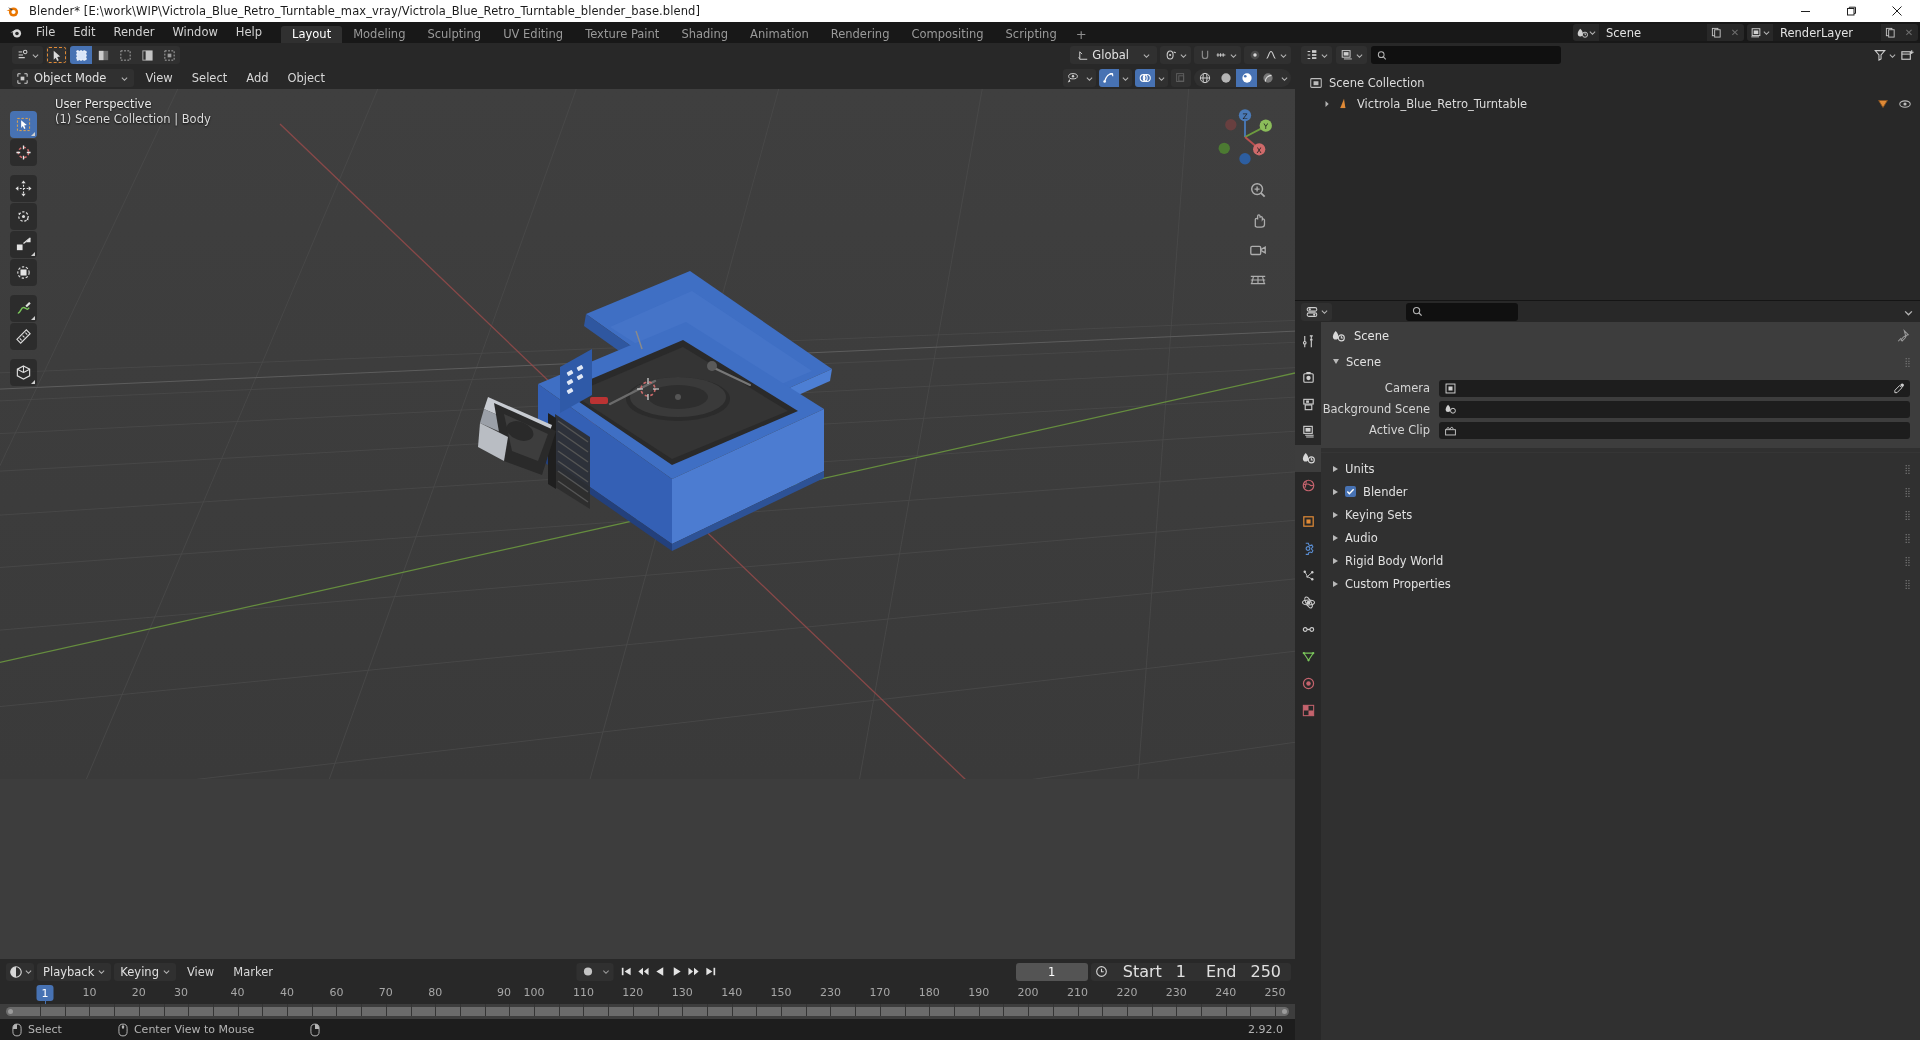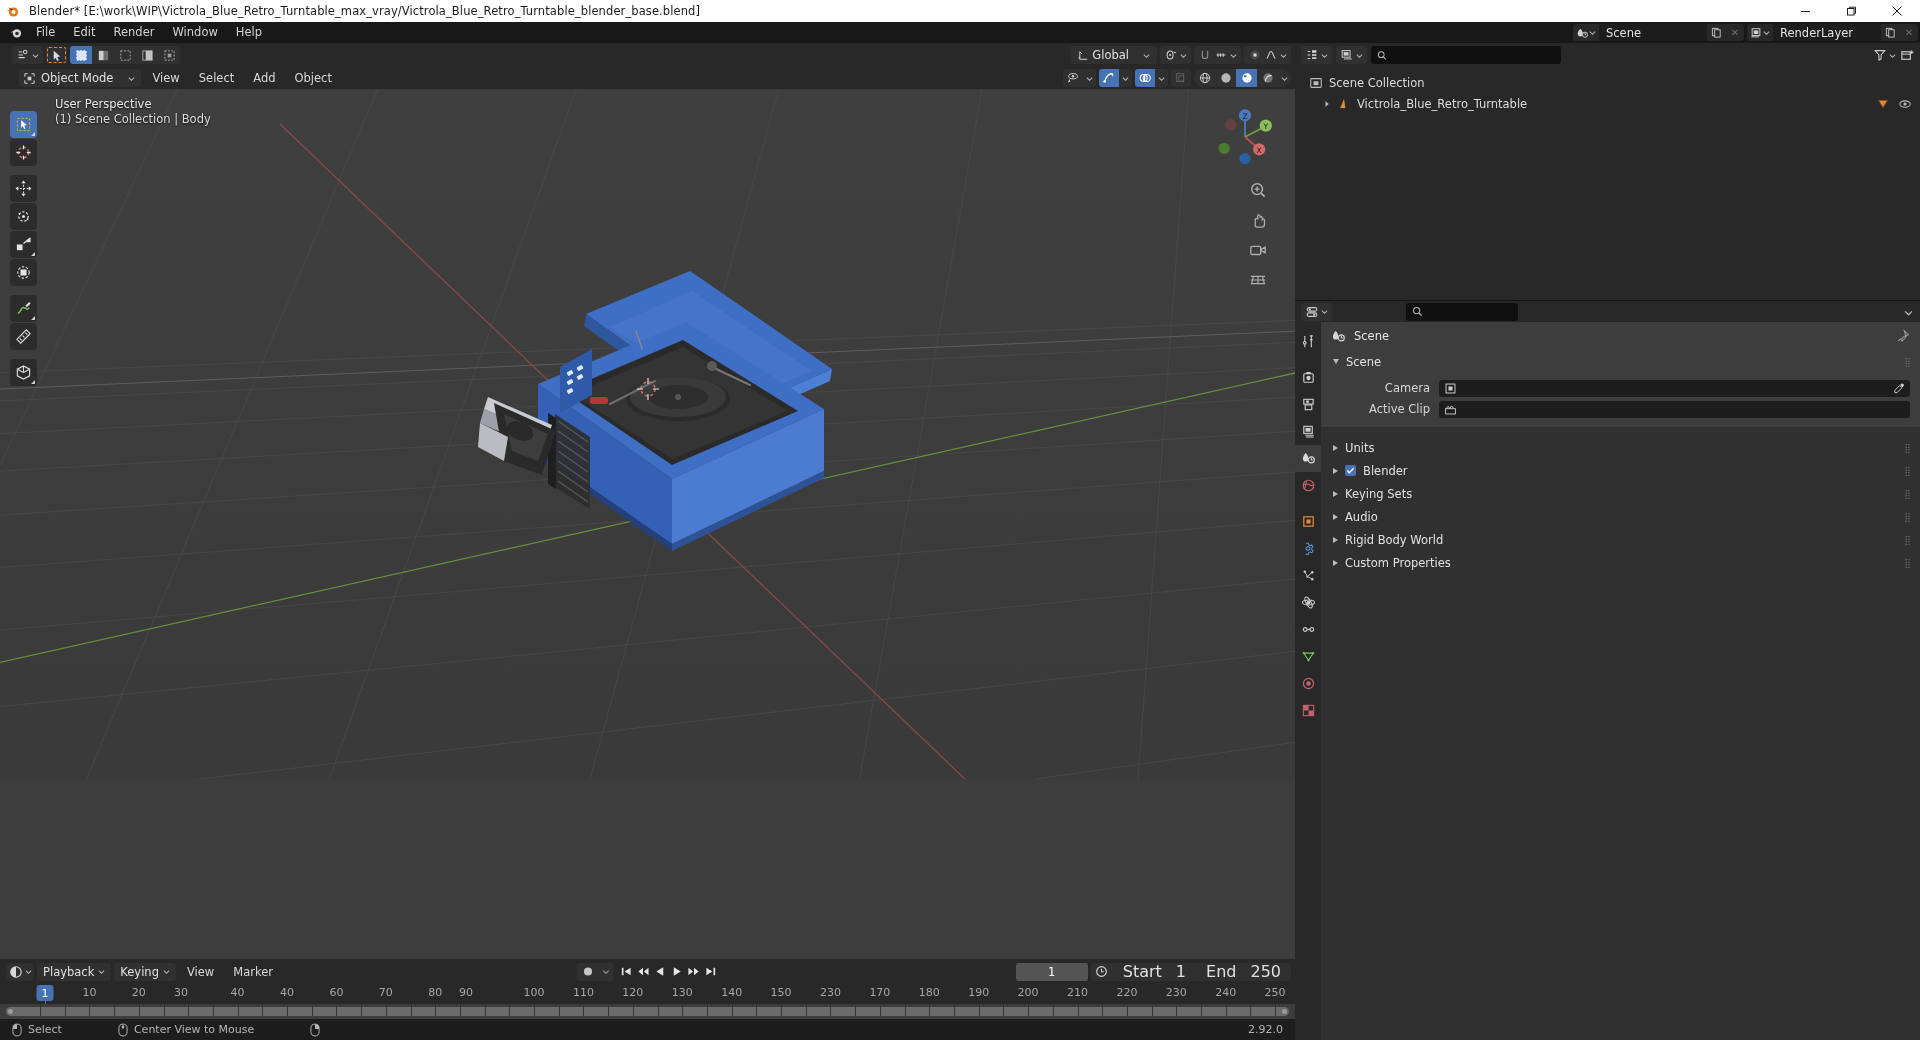--- a/index.html
+++ b/index.html
@@ -44,21 +44,21 @@
 
   
   .app{ display:flex; height:997px; width:1920px; }
   .leftcol{ width:1295px; display:flex; flex-direction:column; }
   .rightcol{ width:625px; display:flex; flex-direction:column; background:#303030; }
 
   
   .vp-hdr1{ height:24px; background:#282828; display:flex; align-items:center;
      position:relative; padding-left:12px; gap:3px; }
   .vp-hdr2{ height:22px; background:#282828; display:flex; align-items:center;
-     position:relative; padding-left:19px; gap:3px; }
+     position:relative; padding-left:12px; gap:3px; }
   .hbtn{ height:18px; background:#303030; border-radius:3px; display:flex;
      align-items:center; justify-content:center; padding:0 4px; gap:2px; }
   .seg{ display:flex; height:18px; background:#303030; border-radius:3px; overflow:hidden; }
   .seg > div{ width:22px; display:flex; align-items:center; justify-content:center; }
   .seg > div.on{ background:#4772b3; }
   .mode-btn{ height:18px; background:#303030; border-radius:3px; display:flex;
      align-items:center; padding:0 6px 0 4px; gap:5px; }
   .mode-lbl{ font-size:11.5px; color:#e0e0e0; }
   .mitem{ font-size:11.5px; color:#d8d8d8; padding:0 8px; height:22px; line-height:22px; }
   .vp-right{ position:absolute; right:4px; top:0; height:100%; display:flex;
@@ -230,20 +230,33 @@
       <circle cx="8.5" cy="9" r="1.9" fill="#282828"></circle>
       <path d="M1.5 8 L7 5 L6 7.8 Z" fill="#d7d7d7"></path>
     </svg>
   </span>
   <span class="mb-item">File</span>
   <span class="mb-item">Edit</span>
   <span class="mb-item">Render</span>
   <span class="mb-item">Window</span>
   <span class="mb-item">Help</span>
 
+  <div class="wstabs">
+    <span class="wstab active">Layout</span>
+    <span class="wstab">Modeling</span>
+    <span class="wstab">Sculpting</span>
+    <span class="wstab">UV Editing</span>
+    <span class="wstab">Texture Paint</span>
+    <span class="wstab">Shading</span>
+    <span class="wstab">Animation</span>
+    <span class="wstab">Rendering</span>
+    <span class="wstab">Compositing</span>
+    <span class="wstab">Scripting</span>
+    <span class="wstab plus">+</span>
+  </div>
 
   <div class="mb-right">
     <div class="id-block">
       <div class="id-icbtn">
         <svg width="12" height="12" viewBox="0 0 14 14">
           <path d="M5 2 C7 4 8 6 8 8 a3 3 0 0 1-6 0 c0-2 1-4 3-6z" fill="#d0d0d0"></path>
           <circle cx="10.5" cy="9" r="3" fill="none" stroke="#d0d0d0" stroke-width="1.1"></circle>
           <path d="M10.5 7v2h1.4" stroke="#d0d0d0" stroke-width="1" fill="none"></path>
         </svg>
         <svg class="chev" viewBox="0 0 8 8">
@@ -809,21 +822,21 @@
 
       <div class="tl-ruler" id="tl-ruler">
           <div class="tick" style="left: 89.4048px;">10</div>
           <div class="tick" style="left: 138.81px;">20</div>
           <div class="tick" style="left: 181px;">30</div>
           <div class="tick" style="left: 237.619px;">40</div>
           <div class="tick" style="left: 287.024px;">40</div>
           <div class="tick" style="left: 336.429px;">60</div>
           <div class="tick" style="left: 385.833px;">70</div>
           <div class="tick" style="left: 435.238px;">80</div>
-          <div class="tick" style="left: 466px;">90</div>
+          <div class="tick" style="left: 504px;">90</div>
           <div class="tick" style="left: 534.048px;">100</div>
           <div class="tick" style="left: 583.452px;">110</div>
           <div class="tick" style="left: 632.857px;">120</div>
           <div class="tick" style="left: 682.262px;">130</div>
           <div class="tick" style="left: 731.667px;">140</div>
           <div class="tick" style="left: 781.071px;">150</div>
           <div class="tick" style="left: 830.476px;">230</div>
           <div class="tick" style="left: 879.881px;">170</div>
           <div class="tick" style="left: 929.286px;">180</div>
           <div class="tick" style="left: 978.69px;">190</div>
@@ -1160,20 +1173,29 @@
                   </svg>
                 <span class="eyed">
                   <svg width="13" height="13" viewBox="0 0 16 16">
                       <path d="M11.5 2.2a2 2 0 0 1 2.8 2.8l-1.4 1.4-2.8-2.8z" fill="#cfcfcf"></path>
                       <path d="M9.4 4.3l2.8 2.8-6 6H3.5v-2.8z" fill="none" stroke="#cfcfcf" stroke-width="1.2"></path>
                     </svg>
                 </span>
               </div>
             </div>
             <div class="prow">
+              <span class="plabel">Background Scene</span>
+              <div class="pfield">
+                <svg width="13" height="13" viewBox="0 0 16 16">
+                    <path d="M5 2 C7 4 8 6.5 8 8.2 a3 3 0 0 1-6 0 C2 6.5 3 4 5 2z" fill="#cfcfcf"></path>
+                    <circle cx="11" cy="9.5" r="3" fill="none" stroke="#cfcfcf" stroke-width="1.2"></circle>
+                  </svg>
+              </div>
+            </div>
+            <div class="prow">
               <span class="plabel">Active Clip</span>
               <div class="pfield">
                 <svg width="13" height="13" viewBox="0 0 16 16">
                     <rect x="2" y="7" width="12" height="6.5" fill="none" stroke="#cfcfcf" stroke-width="1.1"></rect>
                     <path d="M2.5 7l2.5-3 2 2.6M7 6.6l2.5-3 2 2.6" stroke="#cfcfcf" stroke-width="1.1" fill="none"></path>
                   </svg>
               </div>
             </div>
           </div>
         </div>

